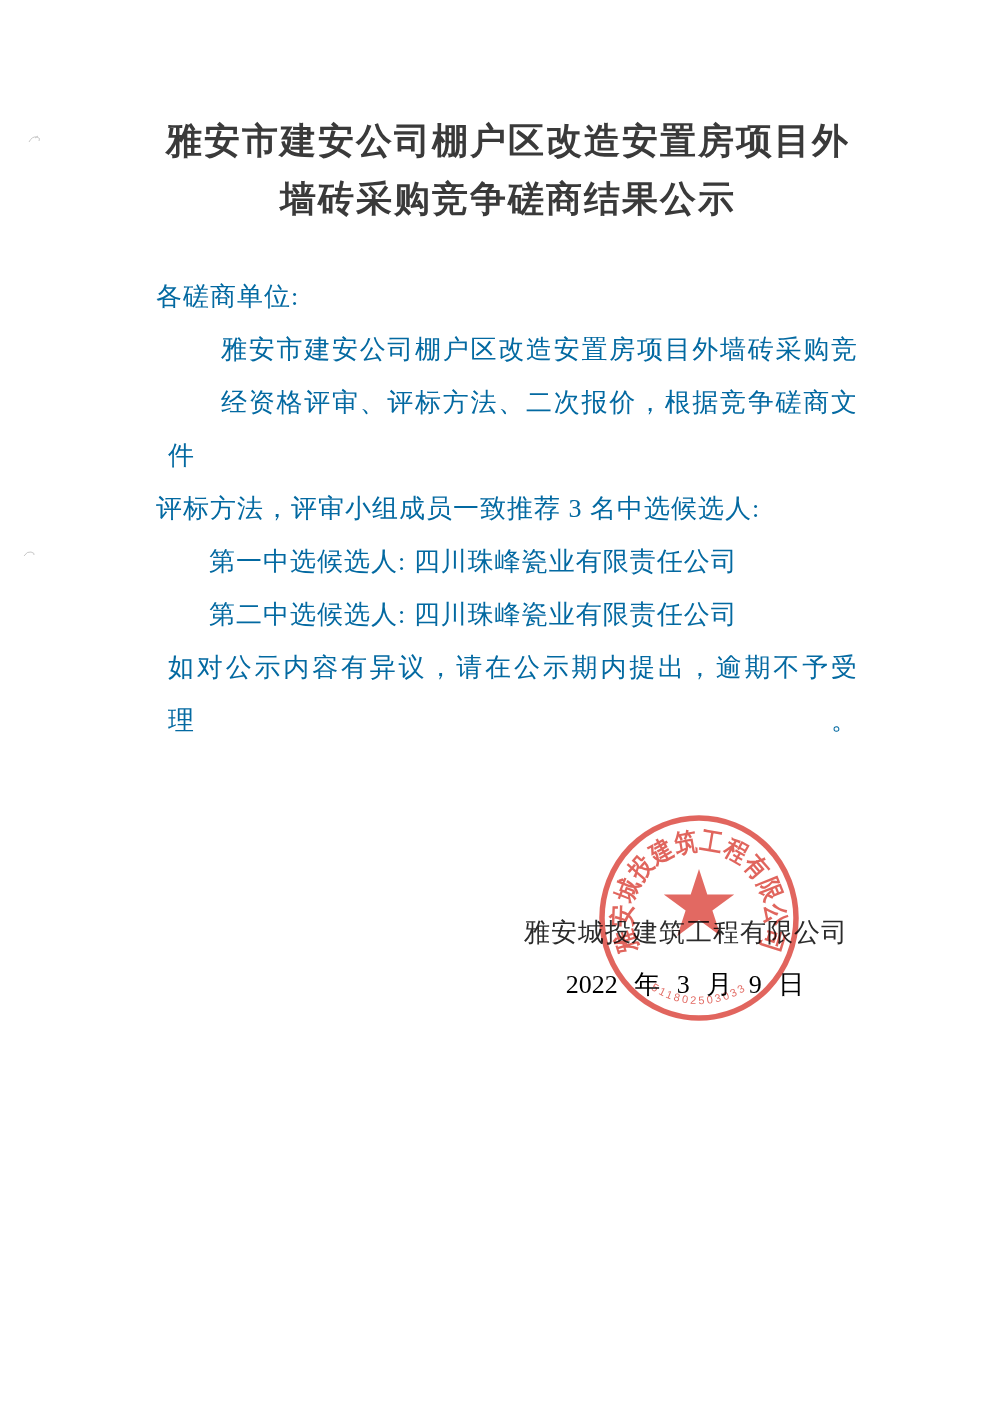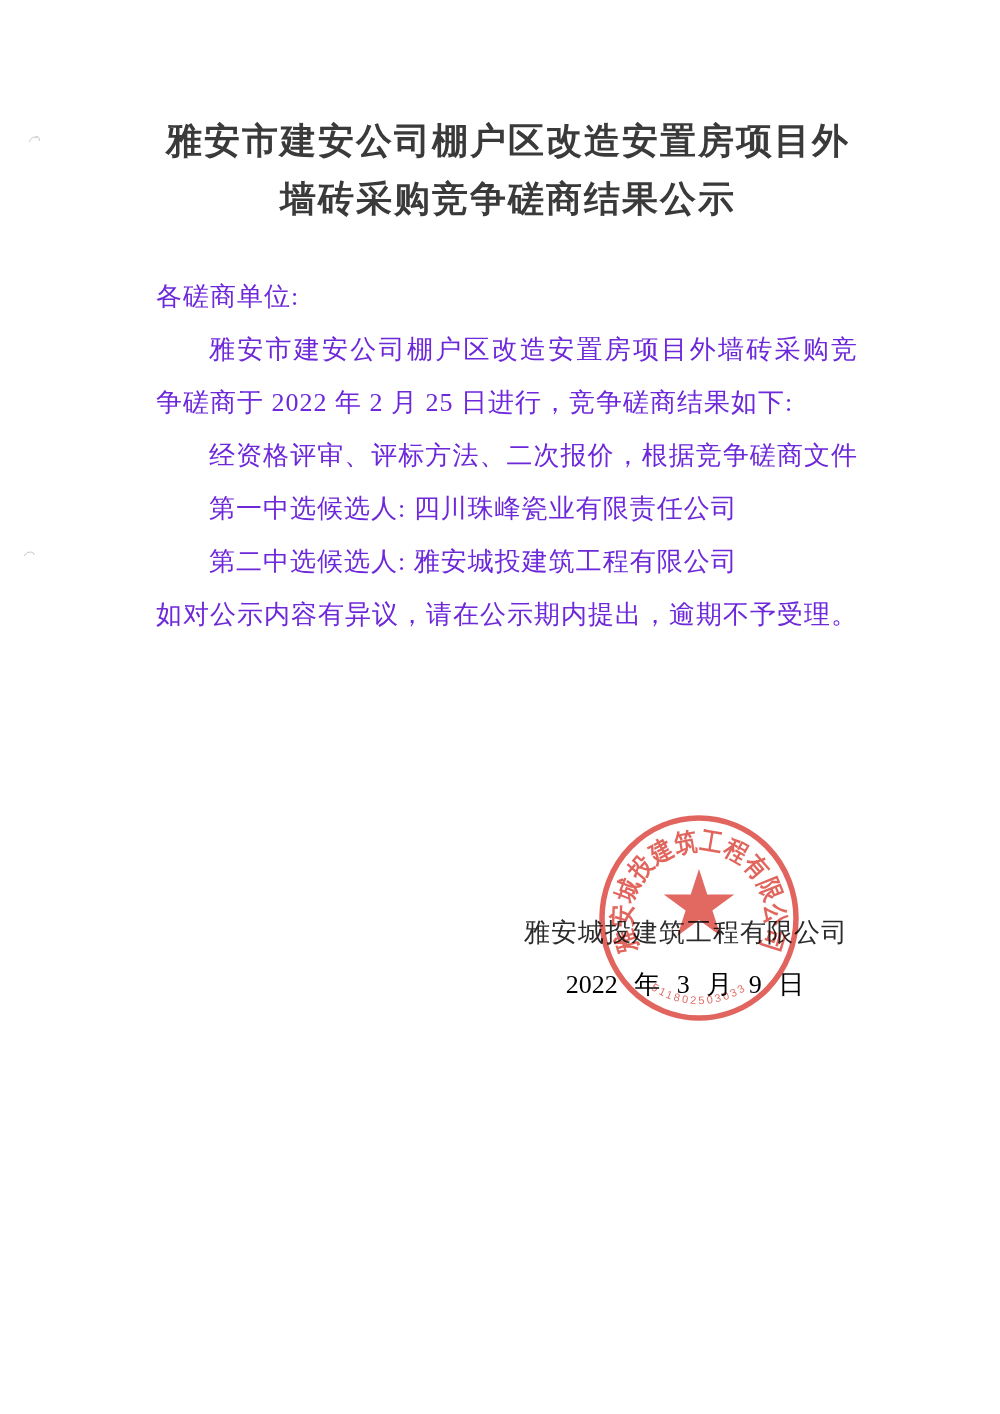--- a/index.html
+++ b/index.html
@@ -12,25 +12,25 @@
   .doc-title {
     position:absolute; top:112px; left:8px; width:1000px;
     text-align:center;
     font-family:"Liberation Sans","DejaVu Sans",sans-serif;
     font-weight:700; font-size:36px; line-height:58px;
     letter-spacing:2px; color:#3a3a3a;
   }
   .body-block {
     position:absolute; top:270px; left:156px; width:702px;
     font-size:26px; line-height:53px; letter-spacing:1px;
-    color:#6d28d9;
+    color:#0369a1;
   }
   .line { white-space:nowrap; }
   .indent { text-indent:53px; }
-  .just { white-space:normal; text-align:justify; text-align-last:justify; }
+  .just { white-space:normal; text-align:justify; text-align-last:justify;margin-left:12px; }
   .sig-company {
     position:absolute; top:918px; left:524px; width:322px;
     text-align:center; font-size:26px; letter-spacing:1px;
     line-height:30px; color:#2b2b2b; white-space:nowrap;
   }
   .sig-date {
     position:absolute; top:970px; left:524px; width:322px;
     text-align:center; font-size:26px; word-spacing:10px;
     line-height:30px; color:#000000; white-space:nowrap;
   }
@@ -55,24 +55,24 @@
 <div class="page">
 
   <div class="doc-title">
     <div>雅安市建安公司棚户区改造安置房项目外</div>
     <div>墙砖采购竞争磋商结果公示</div>
   </div>
 
   <div class="body-block">
     <div class="line">各磋商单位:</div>
     <div class="line indent just">雅安市建安公司棚户区改造安置房项目外墙砖采购竞</div>
-    <div class="line">争磋商于 2022 年 2 月 25 日进行，竞争磋商结果如下:</div>
     <div class="line indent just">经资格评审、评标方法、二次报价，根据竞争磋商文件</div>
+    <div class="line">评标方法，评审小组成员一致推荐 3 名中选候选人:</div>
     <div class="line indent">第一中选候选人: 四川珠峰瓷业有限责任公司</div>
-    <div class="line indent">第二中选候选人: 雅安城投建筑工程有限公司</div>
+    <div class="line indent">第二中选候选人: 四川珠峰瓷业有限责任公司</div>
     <div class="line just">如对公示内容有异议，请在公示期内提出，逾期不予受理。</div>
   </div>
 
   <div class="sig-company">雅安城投建筑工程有限公司</div>
   <div class="sig-date">2022 年 3 月 9 日</div>
 
   <div class="seal">
     <svg viewBox="-104 -106 208 212" xmlns="http://www.w3.org/2000/svg">
       <g stroke="#dc4b42" fill="none">
         <ellipse cx="0" cy="0" rx="97" ry="100" stroke-width="5.5" opacity="0.95"></ellipse>

